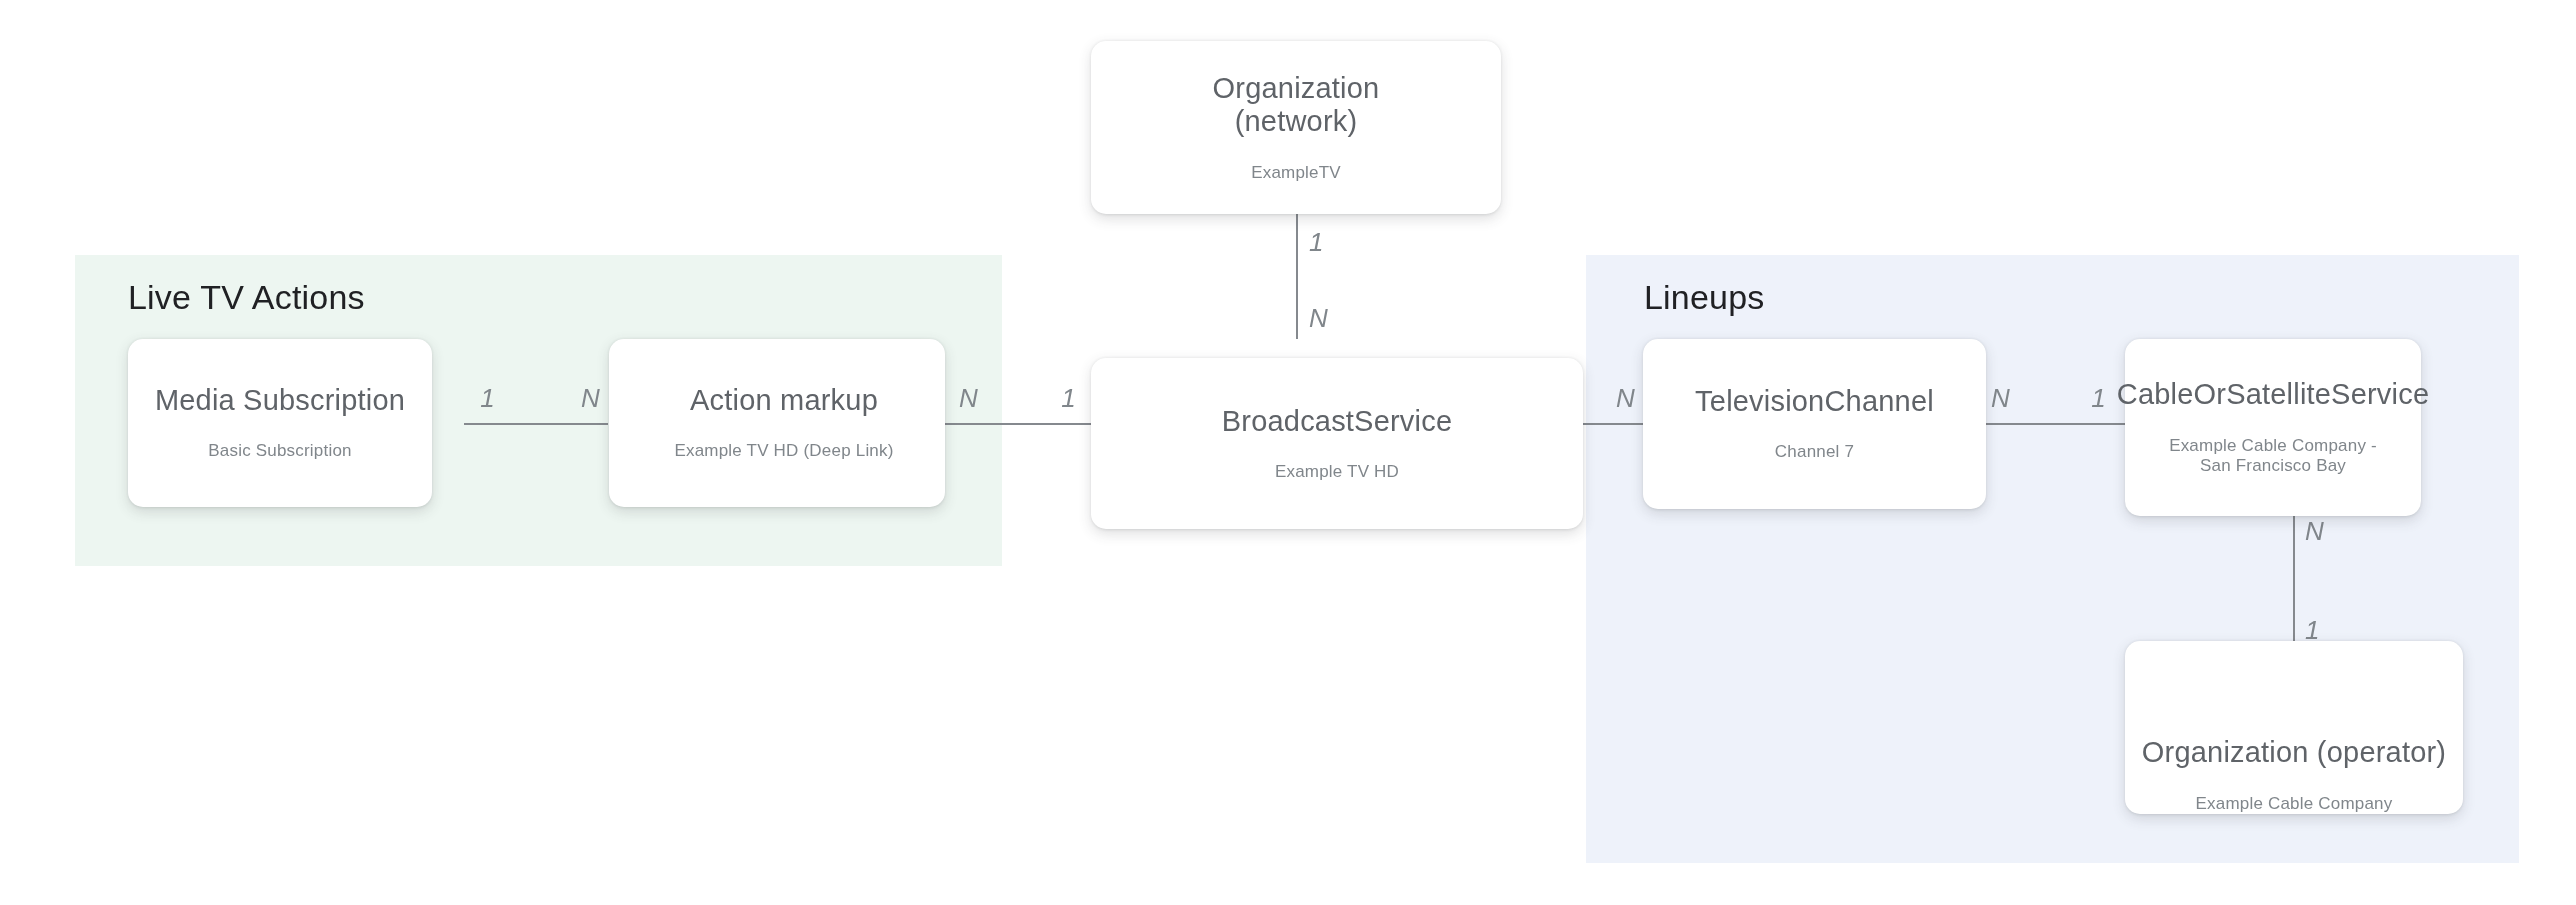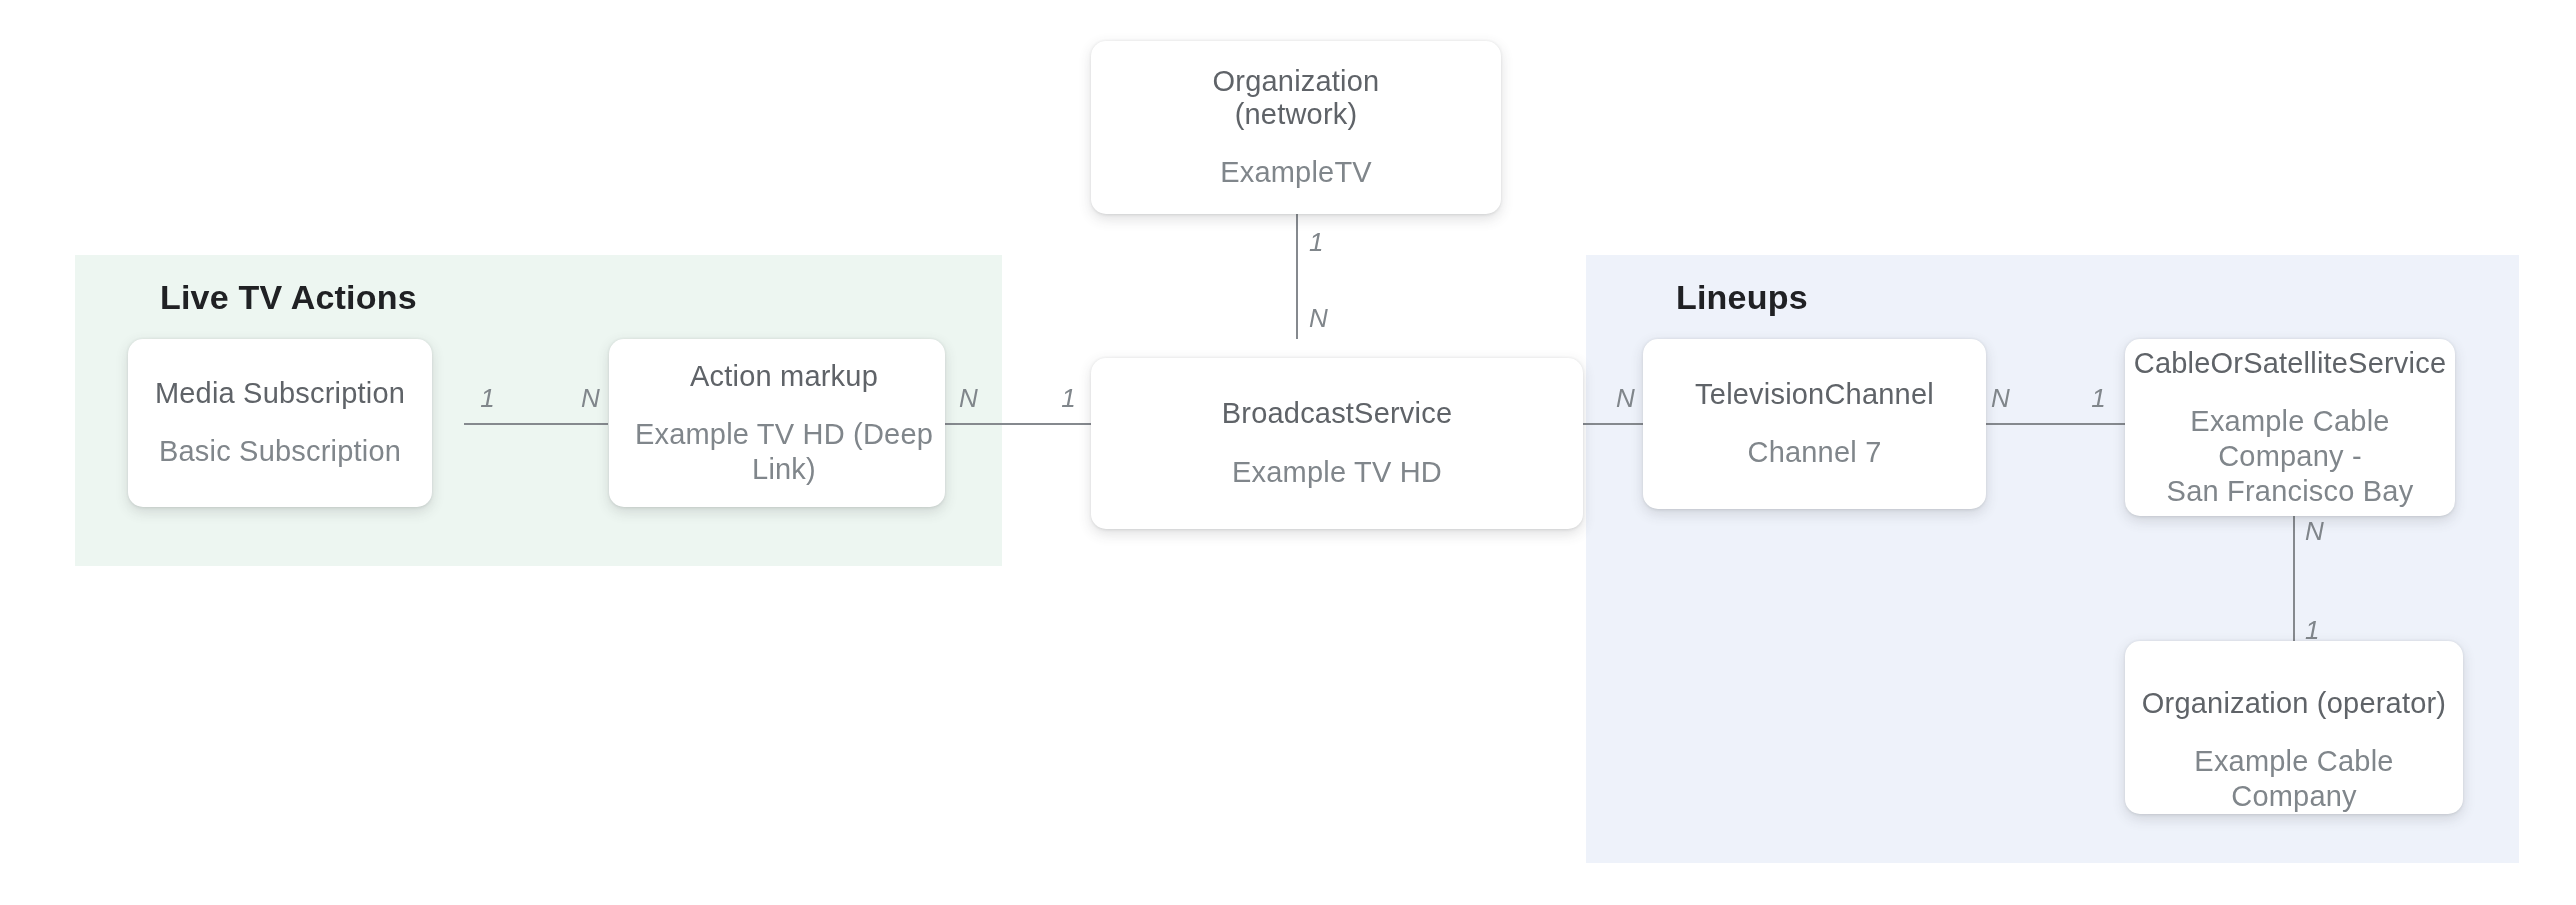--- a/index.html
+++ b/index.html
@@ -13,24 +13,23 @@
     background: #ffffff;
     overflow: hidden;
   }
 
   .region {
     position: absolute;
   }
   .region-title {
     position: absolute;
     font-size: 34px;
-    font-weight: 700;
+    font-weight: 400;
     color: #202124;
     letter-spacing: 0.2px;
-    margin-left: 32px;
   }
 
   .card {
     position: absolute;
     background: #ffffff;
     border-radius: 15px;
     box-shadow: 0 0.9px 2.7px rgba(60,64,67,0.12), 0 4.4px 12.4px rgba(60,64,67,0.16);
     display: flex;
     flex-direction: column;
     align-items: center;
@@ -41,21 +40,21 @@
   }
   .card-title {
     font-size: 29px;
     font-weight: 400;
     color: #5f6368;
     line-height: 1.15;
     white-space: pre-line;
     letter-spacing: 0.2px;
   }
   .card-subtitle {
-    font-size: 29px;
+    font-size: 17px;
     font-weight: 500;
     color: #80868b;
     line-height: 1.2;
     white-space: pre-line;
     letter-spacing: 0.2px;
   }
 
   .h-line {
     position: absolute;
     height: 1.8px;
@@ -134,21 +133,21 @@
   <div class="card" style="left:1091px; top:358px; width:492px; height:171px;">
     <div class="card-title">BroadcastService</div>
     <div class="card-subtitle">Example TV HD</div>
   </div>
 
   <div class="card" style="left:1643px; top:339px; width:343px; height:170px;">
     <div class="card-title">TelevisionChannel</div>
     <div class="card-subtitle">Channel 7</div>
   </div>
 
-  <div class="card" style="left:2125px; top:339px; width:330px; height:177px;">
+  <div class="card" style="left:2125px; top:339px; width:296px; height:177px;">
     <div class="card-title">CableOrSatelliteService</div>
     <div class="card-subtitle">Example Cable Company -
 San Francisco Bay</div>
   </div>
 
   <div class="card" style="left:2125px; top:641px; width:338px; height:173px;justify-content:flex-end;">
     <div class="card-title">Organization (operator)</div>
     <div class="card-subtitle">Example Cable Company</div>
   </div>
 

